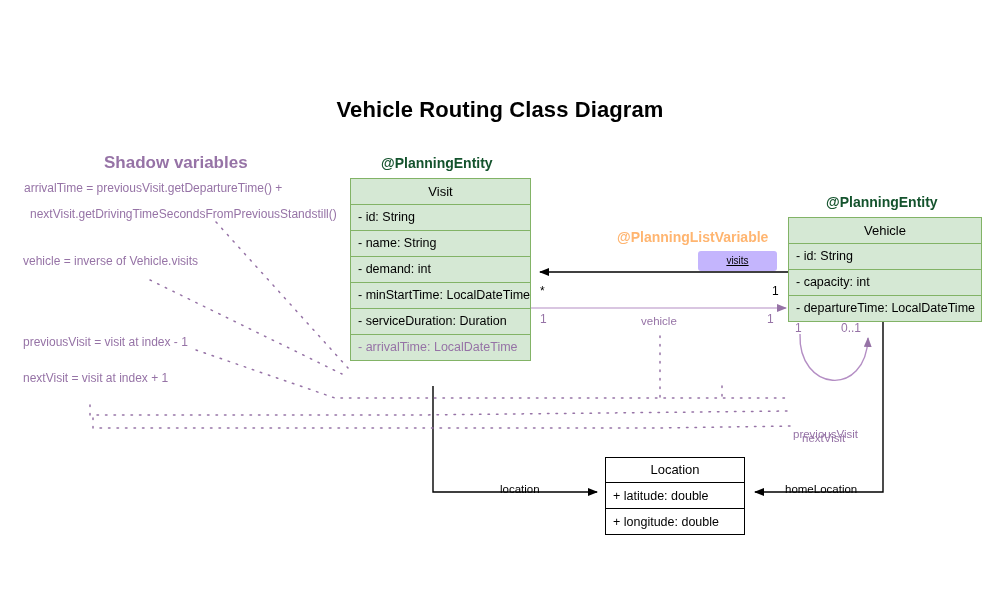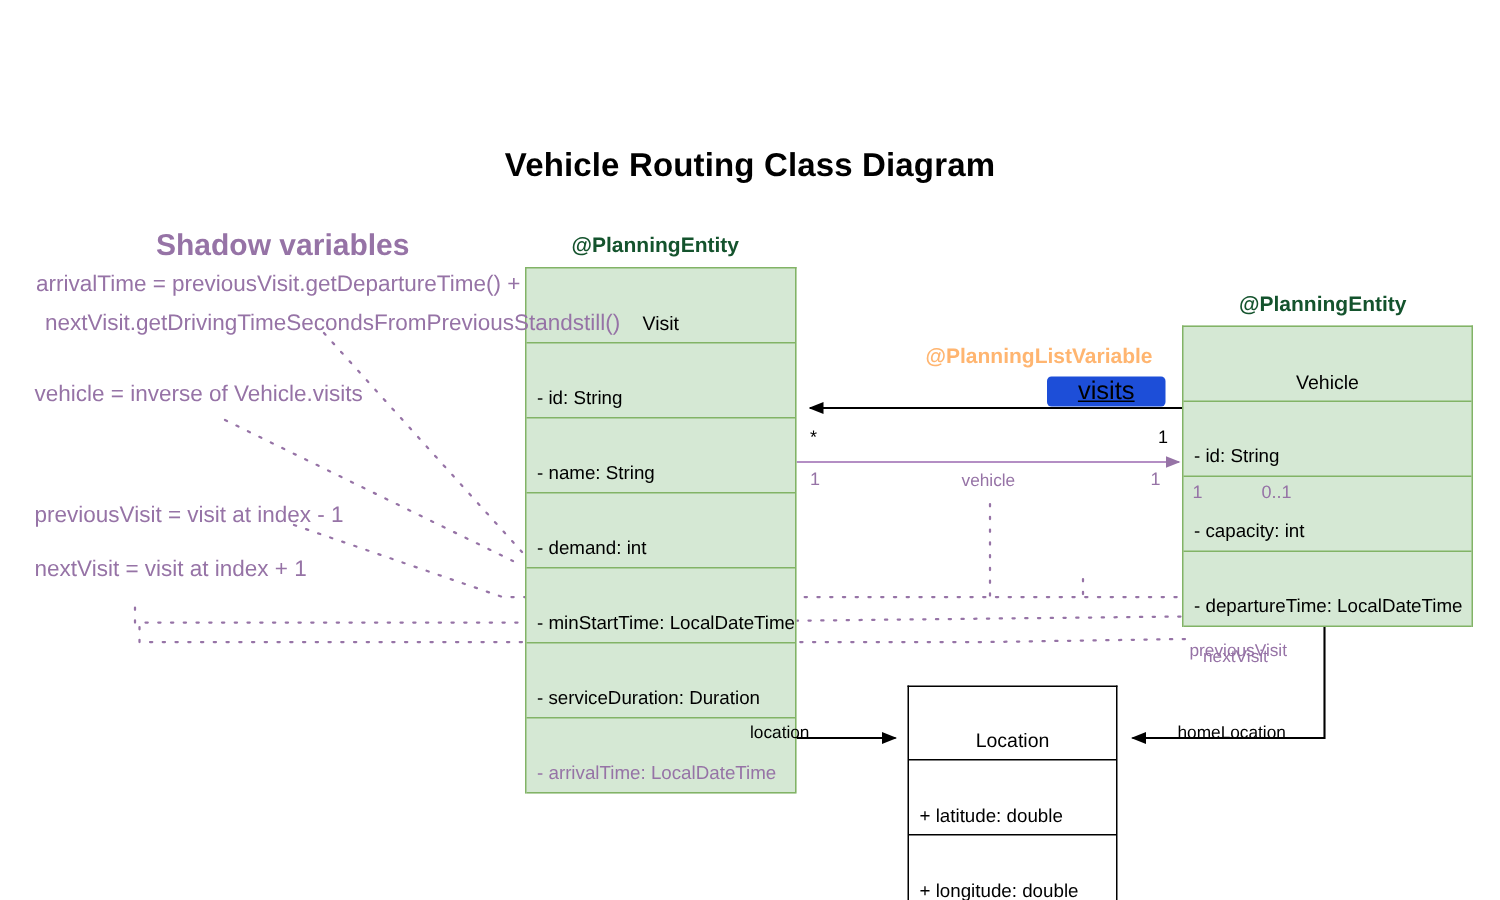--- a/index.html
+++ b/index.html
@@ -59,21 +59,20 @@
   .uml-row {
     box-sizing: border-box;
     border-bottom: 1px solid #82b366;
     font-size: 12.5px;
     line-height: 25px;
     height: 26px;
     padding: 0 7px;
     white-space: nowrap;
     overflow: hidden;
     color: #000000;
-    margin-top: 24px;
   }
   .uml-class.plain .uml-row {
     border-bottom: 1px solid #000000;
   }
   .uml-row.title {
     text-align: center;
     font-size: 13px;
   }
   .uml-row.shadow-attr {
     color: #9673a6;
@@ -95,40 +94,40 @@
     color: #14532d;
     white-space: nowrap;
   }
   .stereotype.orange {
     color: #ffb570;
   }
 
   
   .visits-badge {
     position: absolute;
-    background: #1d4ed8;
+    background: #c4b5fd;
     border-radius: 3px;
-    font-size: 17px;
+    font-size: 10px;
     line-height: 20px;
     text-align: center;
     color: #000000;
     text-decoration: underline;
   }
 
   
   .shadow-title {
     position: absolute;
-    font-size: 20px;
+    font-size: 17px;
     font-weight: bold;
     color: #9673a6;
     white-space: nowrap;
   }
   .shadow-line {
     position: absolute;
-    font-size: 15px;
+    font-size: 12px;
     color: #9673a6;
     white-space: nowrap;
   }
 
   
   .edge-label {
     position: absolute;
     font-size: 11.5px;
     white-space: nowrap;
     color: #000000;

